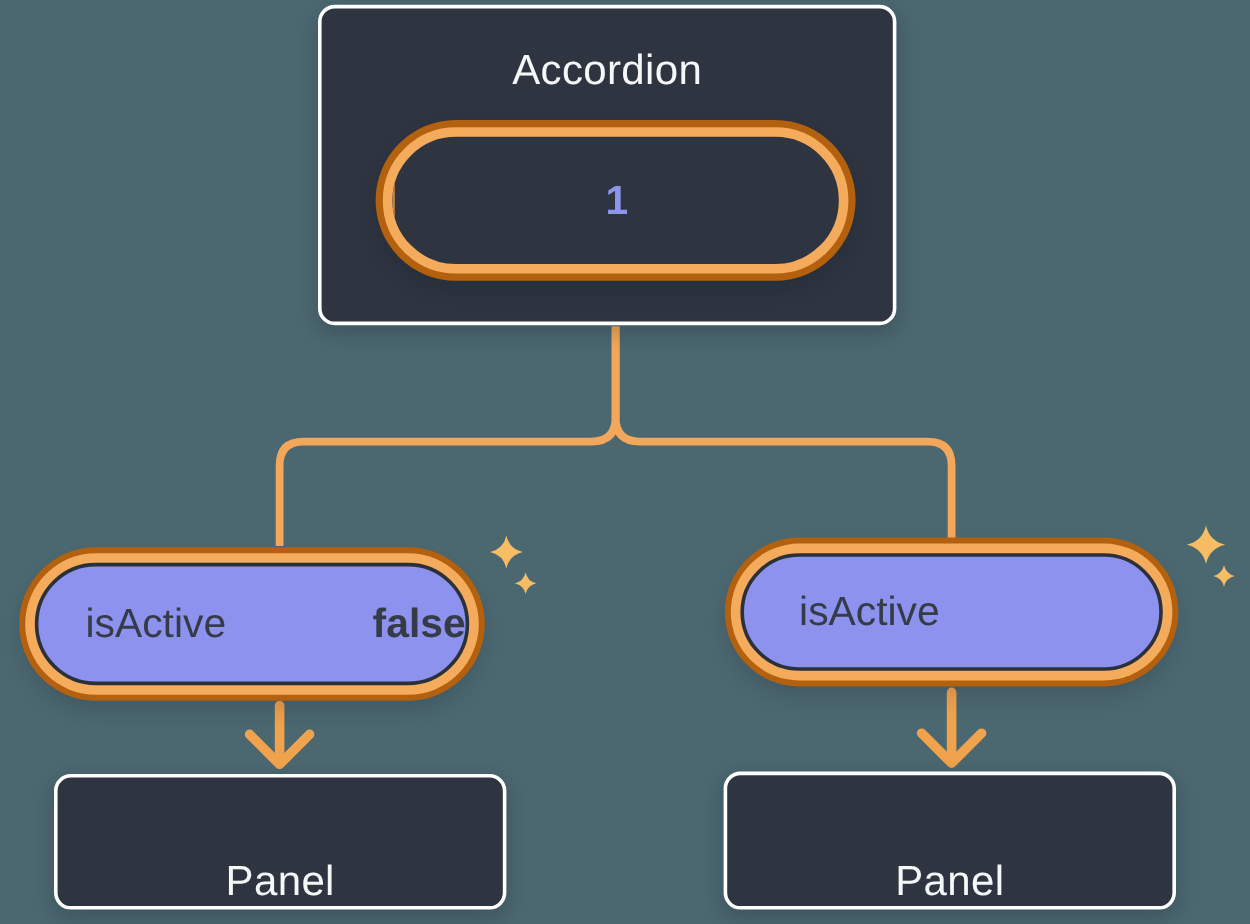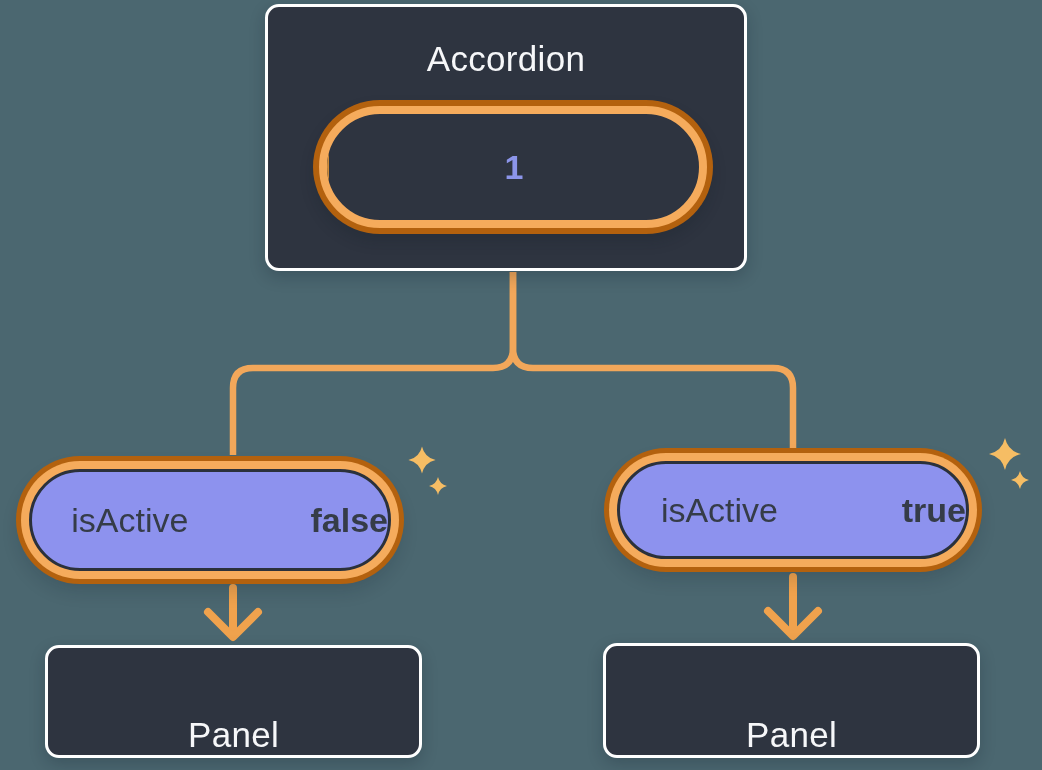--- a/index.html
+++ b/index.html
@@ -123,21 +123,20 @@
 
   <div class="prop-pill prop-pill-left">
     <div class="cell name">isActive</div>
     <div class="divider"></div>
     <div class="cell value">false</div>
   </div>
 
   <div class="prop-pill prop-pill-right">
     <div class="cell name">isActive</div>
     <div class="divider"></div>
-    <div class="cell value">true</div>
   </div>
 
   <div class="node-box panel-box panel-left">
     <div class="node-title">Panel</div>
   </div>
   <div class="node-box panel-box panel-right">
     <div class="node-title">Panel</div>
   </div>
 
 </div>

